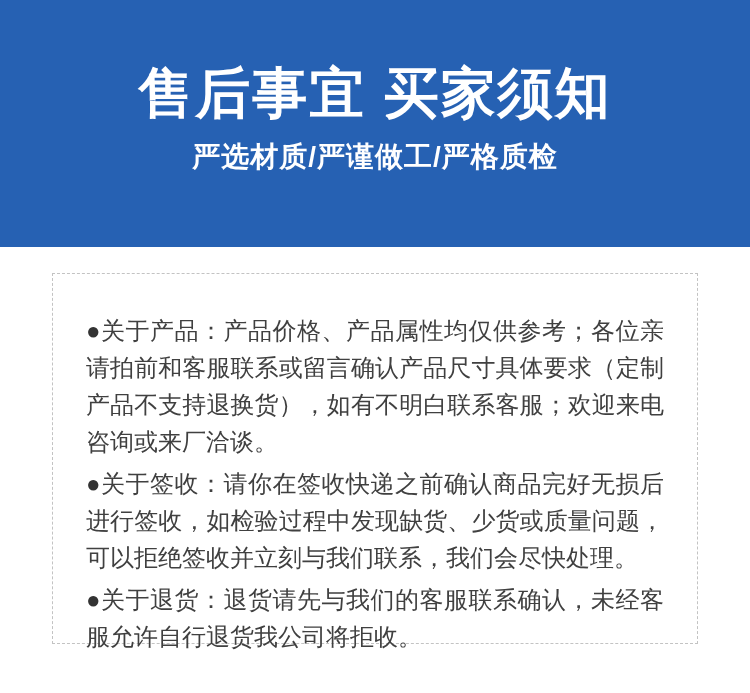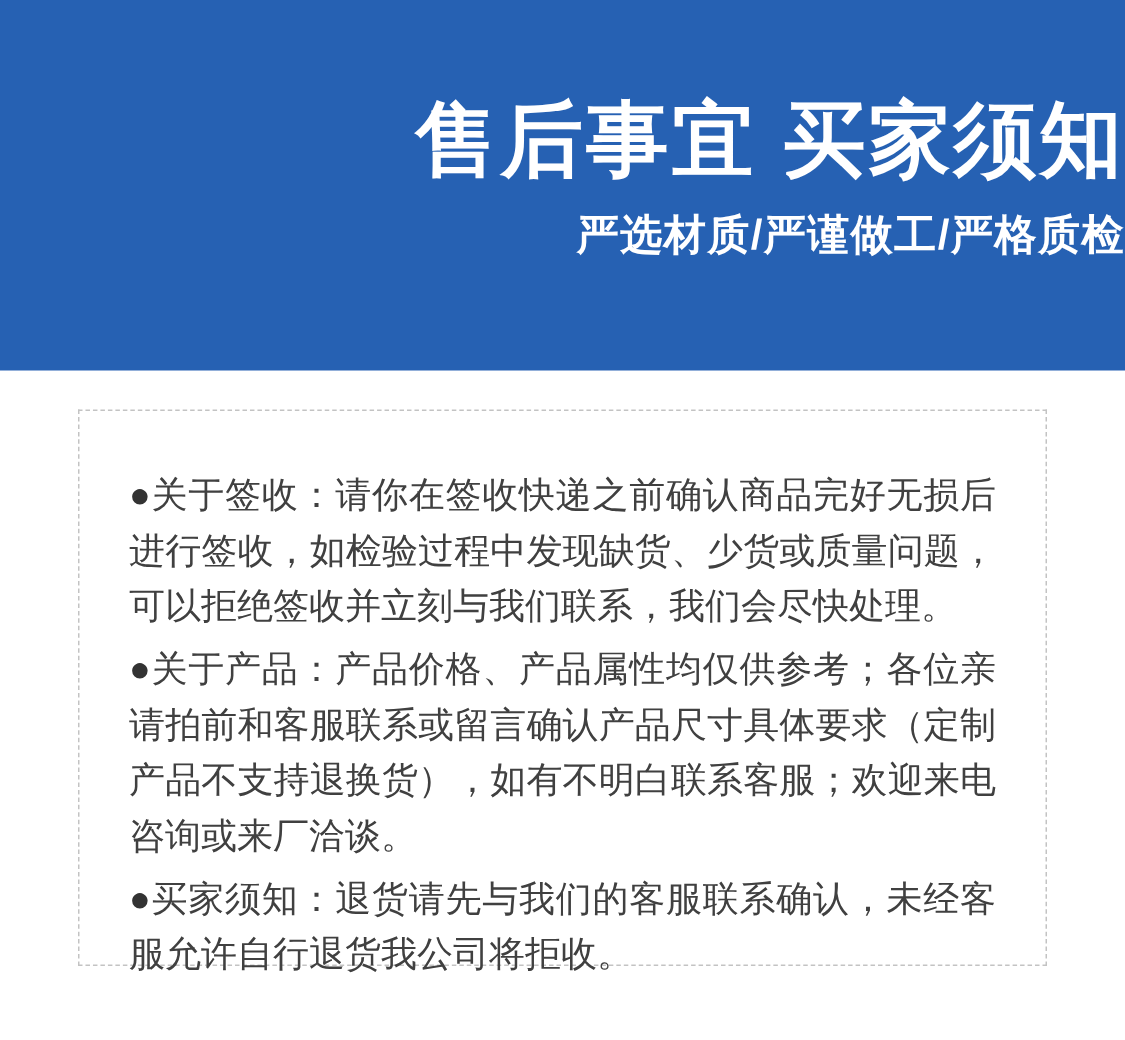--- a/index.html
+++ b/index.html
@@ -13,21 +13,21 @@
     width: 750px;
     height: 693px;
     background: #ffffff;
     overflow: hidden;
   }
   .banner {
     width: 750px;
     height: 247px;
     background: #2661b3;
     color: #ffffff;
-    text-align: right;
+    text-align: center;
     box-sizing: border-box;
   }
   .banner-title {
     padding-top: 60px;
     font-size: 55px;
     line-height: 66px;
     font-weight: 700;
     letter-spacing: 2px;
     white-space: nowrap;
   }
@@ -63,21 +63,21 @@
 
 <div class="page">
 
   <div class="banner">
     <div class="banner-title">售后事宜 买家须知</div>
     <div class="banner-subtitle">严选材质/严谨做工/严格质检</div>
   </div>
 
   <div class="notice-box">
 
+    <p class="notice-item"><span class="bullet">●</span><span>关于产品</span><span>：</span><span>产品价格、产品属性均仅供参考；各位亲请拍前和客服联系或留言确认产品尺寸具体要求（定制产品不支持退换货），如有不明白联系客服；欢迎来电咨询或来厂洽谈。</span></p>
+
     <p class="notice-item"><span class="bullet">●</span><span>关于签收</span><span>：</span><span>请你在签收快递之前确认商品完好无损后进行签收，如检验过程中发现缺货、少货或质量问题，可以拒绝签收并立刻与我们联系，我们会尽快处理。</span></p>
 
-    <p class="notice-item"><span class="bullet">●</span><span>关于产品</span><span>：</span><span>产品价格、产品属性均仅供参考；各位亲请拍前和客服联系或留言确认产品尺寸具体要求（定制产品不支持退换货），如有不明白联系客服；欢迎来电咨询或来厂洽谈。</span></p>
-
-    <p class="notice-item"><span class="bullet">●</span><span>买家须知</span><span>：</span><span>退货请先与我们的客服联系确认，未经客服允许自行退货我公司将拒收。</span></p>
+    <p class="notice-item"><span class="bullet">●</span><span>关于退货</span><span>：</span><span>退货请先与我们的客服联系确认，未经客服允许自行退货我公司将拒收。</span></p>
 
   </div>
 
 </div>
 
 </body></html>

